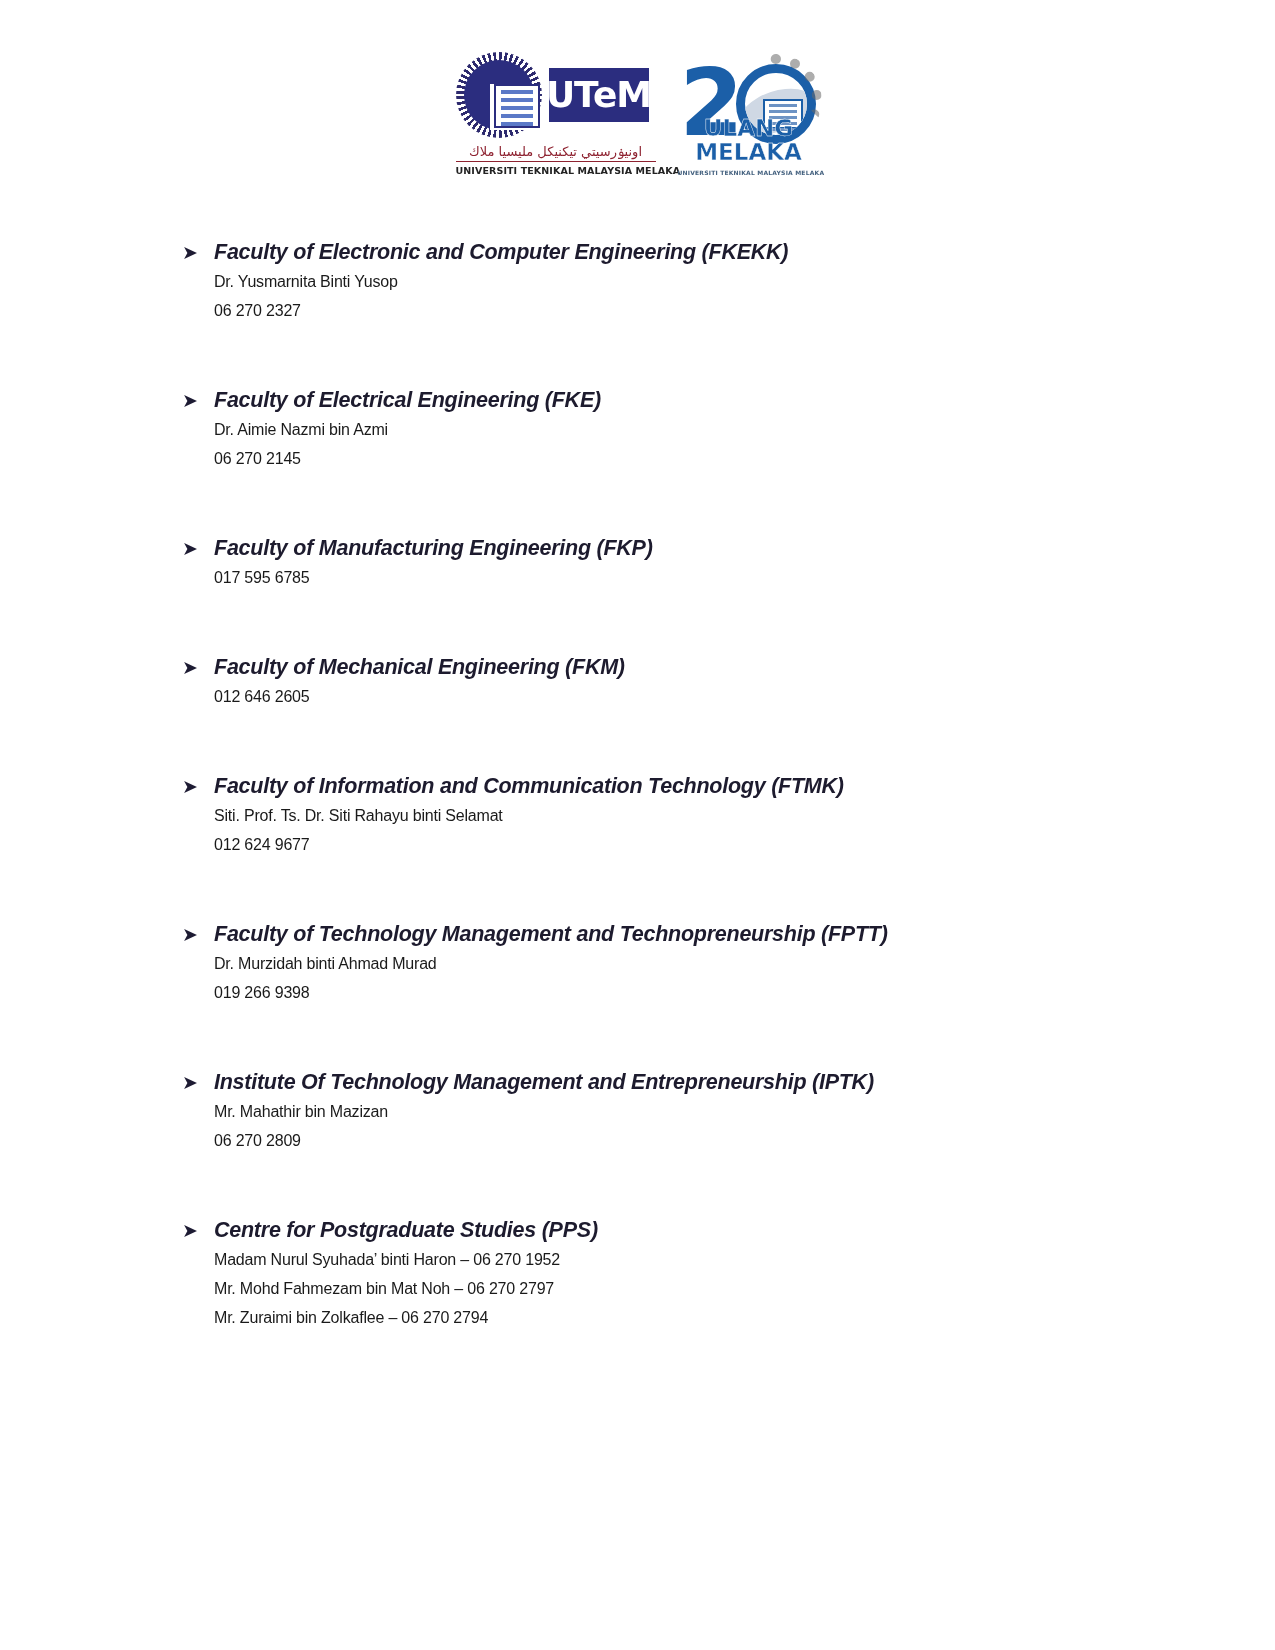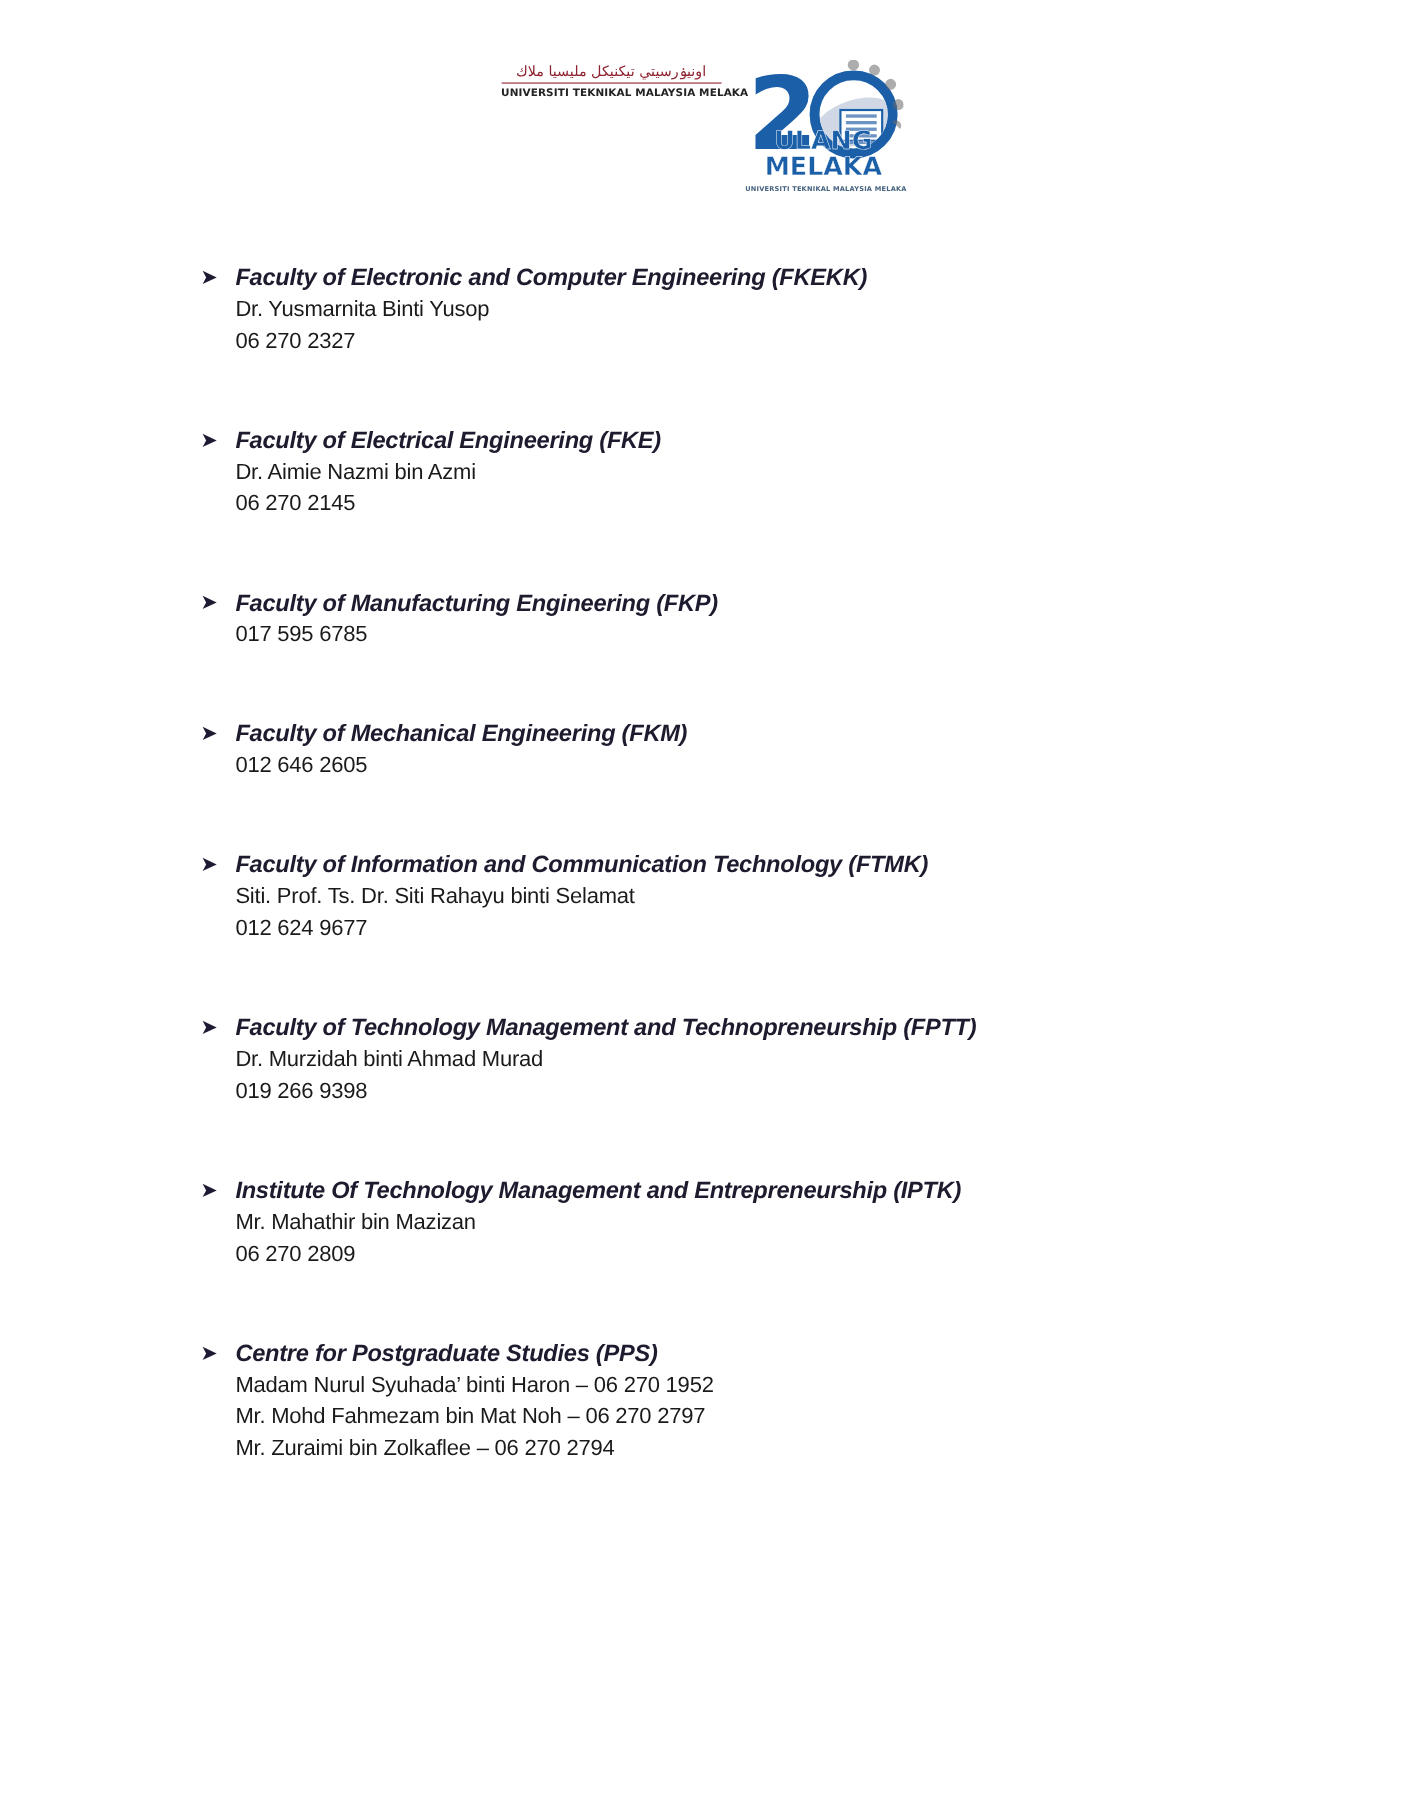--- a/index.html
+++ b/index.html
@@ -271,35 +271,52 @@
     color: #1d1b2e;
     letter-spacing: -0.25px;
     white-space: nowrap;
     font-style: italic;
   }
   .entry-lines {
     margin-left: 38px;
   }
   .entry-line {
     font-family: "Liberation Sans", sans-serif;
-    font-size: 20px;
+    font-size: 16px;
     line-height: 29px;
     color: #1a1a1a;
     letter-spacing: -0.2px;
     white-space: nowrap;
   }
 </style>
 </head>
 <body>
 
 <div class="page">
 
   <div class="header">
 
     <div class="logo-utem">
+      <div class="utem-top">
+        <div class="utem-gear">
+          <div class="ring"></div>
+          <div class="ring-inner"></div>
+          <div class="notch"></div>
+          <div class="utem-book">
+            <i></i>
+              <i></i>
+              <i></i>
+              <i></i>
+              <i></i>
+          </div>
+        </div>
+        <div class="utem-word">
+          <span>UTeM</span>
+        </div>
+      </div>
       <div class="utem-jawi">اونيۏرسيتي تيكنيكل مليسيا ملاك</div>
       <div class="utem-name">UNIVERSITI TEKNIKAL MALAYSIA MELAKA</div>
     </div>
 
     <div class="logo-anniv">
       <div class="anniv-20">
         <div class="anniv-2">2</div>
         <div class="anniv-0ring">
           <div class="swoosh"></div>
           <div class="bk">

